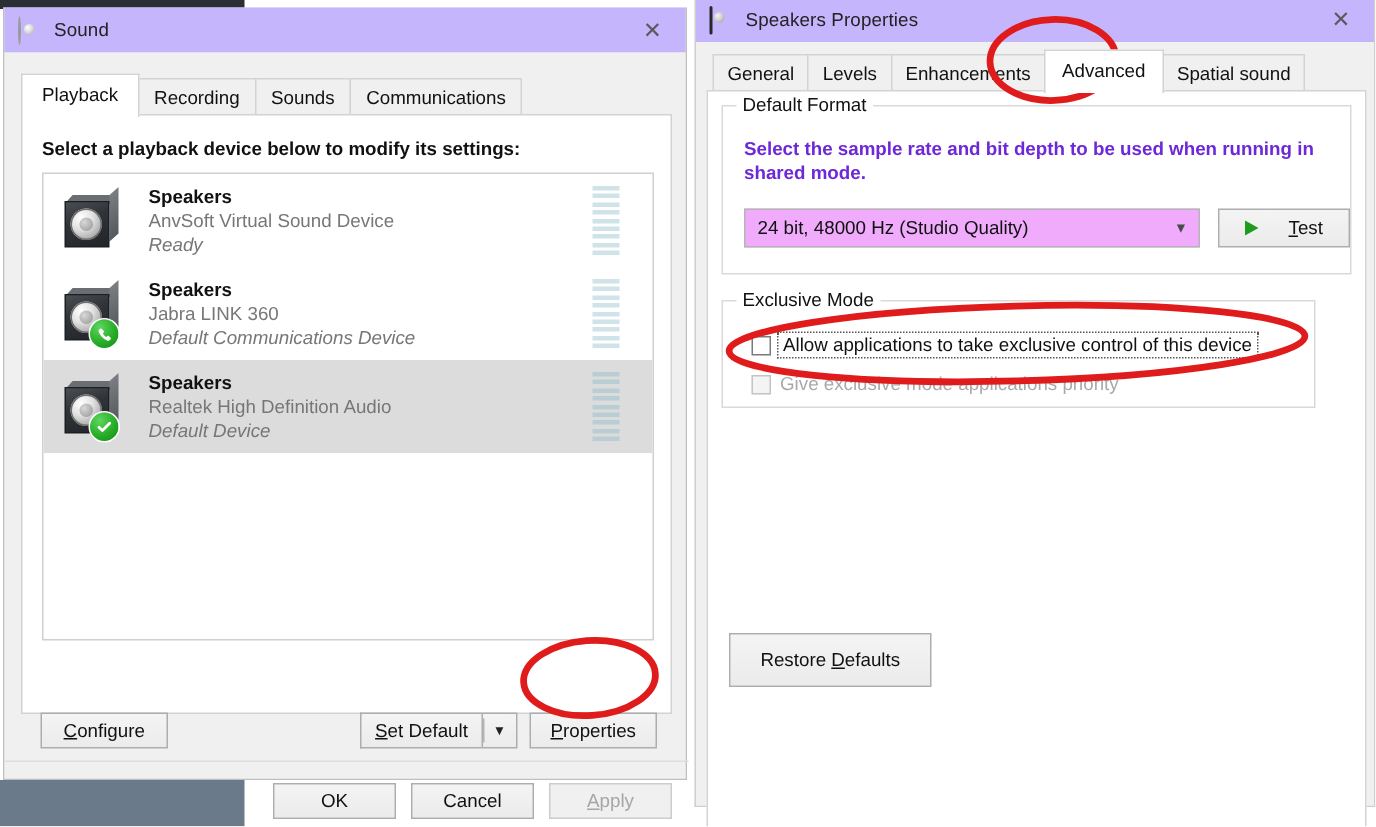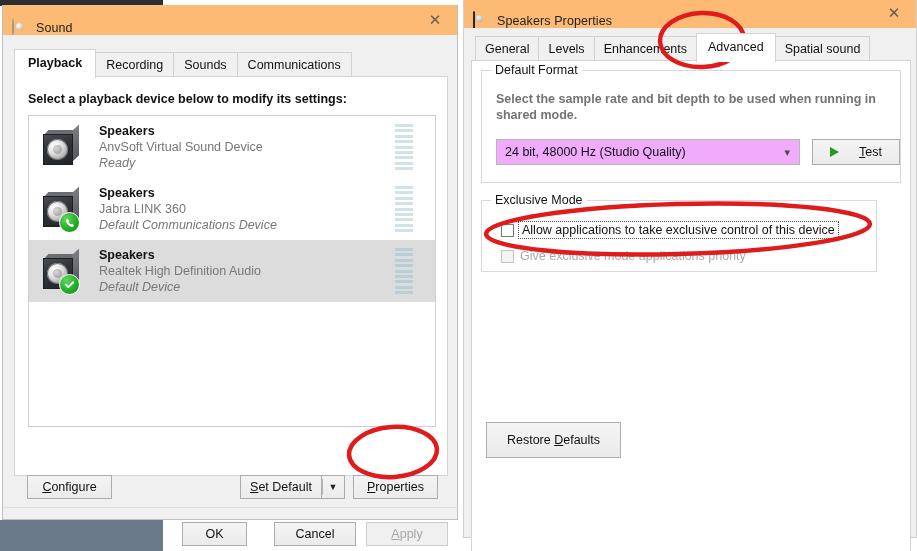--- a/index.html
+++ b/index.html
@@ -35,23 +35,23 @@
   .window {
     position: absolute;
     background: #f0f0f0;
     box-sizing: border-box;
   }
   .win-title {
     position: absolute;
     left: 0; top: 0;
     height: 30px;
     width: 100%;
-    background: #fdba74;
+    background: #c4b5fd;
     display: flex;
-    align-items: flex-end;
+    align-items: center;
   }
   .win-title-text {
     font-size: 12.5px;
     color: #222222;
     margin-left: 8px;
     letter-spacing: .1px;
   }
   .win-close {
     position: absolute;
     right: 0; top: 0;
@@ -285,21 +285,21 @@
     position:absolute;
     top:-8px; left:9px;
     background:#f0f0f0;
     padding:0 4px;
     font-size:12.5px;
     color:#111;
   }
 
   .gb-text {
     position:absolute;
-    font-size:12.5px; color:#737373; font-weight:bold; line-height:1.3;
+    font-size:12.5px; color:#6d28d9; font-weight:bold; line-height:1.3;
   }
 
   .combobox {
     position:absolute;
     background:#f0abfc;
     border:1px solid #b5b5b5;
     box-sizing:border-box;
     display:flex; align-items:center;
     font-size:12.5px; color:#111;
     padding-left:8px;
@@ -360,21 +360,21 @@
       <span class="app-icon">
         <span class="ico-sound"></span>
       </span>
       <span class="win-title-text">Sound</span>
       <span class="win-close">✕</span>
     </div>
 
     <div class="body">
 
       <div class="tabstrip" style="left:11px; top:14px;">
-        <div class="tab selected" style="padding:6px 13px 7px 13px;font-weight:bold;">
+        <div class="tab selected" style="padding:6px 13px 7px 13px;">
           <span>Playback</span>
         </div>
         <div class="tab" style="padding:5px 10px 5px 10px; margin-left:-1px;">
           <span>Recording</span>
         </div>
         <div class="tab" style="padding:5px 10px 5px 10px; margin-left:-1px;">
           <span>Sounds</span>
         </div>
         <div class="tab" style="padding:5px 10px 5px 10px; margin-left:-1px;">
           <span>Communications</span>
@@ -489,21 +489,21 @@
         <span class="main"><u>S</u>et Default</span>
         <span class="arrow">▼</span>
       </div>
 
       <div class="btn" style="left:350px; top:440px; width:85px; height:24px;">
         <span><u>P</u>roperties</span>
       </div>
 
       <div class="sep-line" style="left:0; top:472px; width:456px;"></div>
 
-      <div class="btn" style="left:179px; top:487px; width:65px; height:24px;">
+      <div class="btn" style="left:179px; top:487px; width:82px; height:24px;">
         <span>OK</span>
       </div>
       <div class="btn" style="left:271px; top:487px; width:82px; height:24px;">
         <span>Cancel</span>
       </div>
       <div class="btn disabled" style="left:363px; top:487px; width:82px; height:24px;">
         <span><u>A</u>pply</span>
       </div>
 
     </div>

